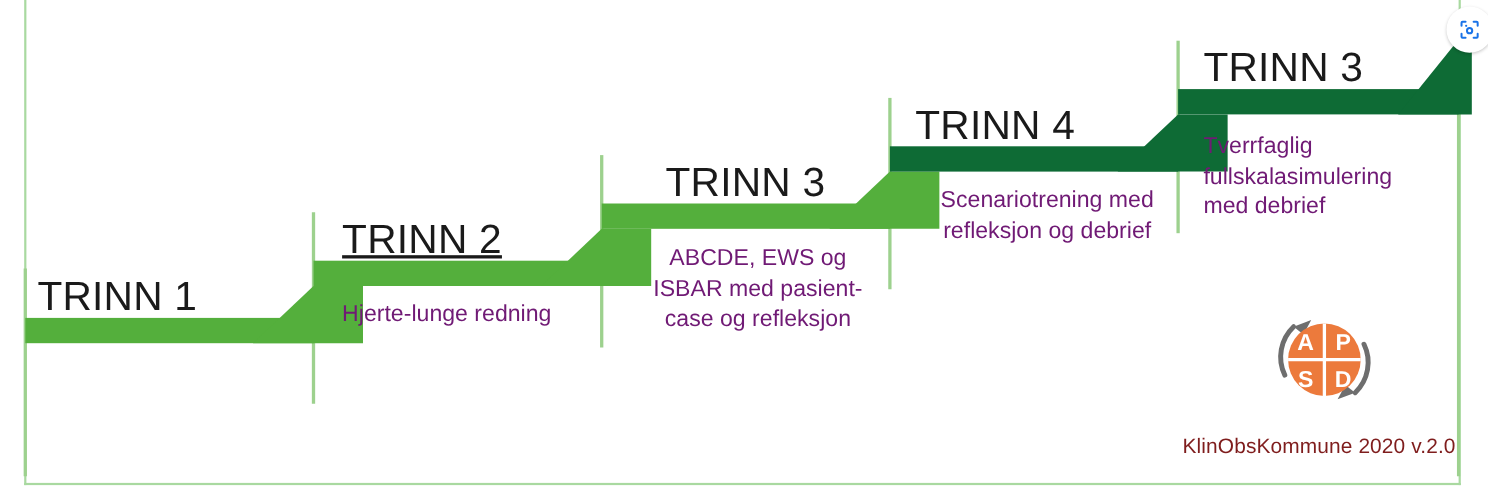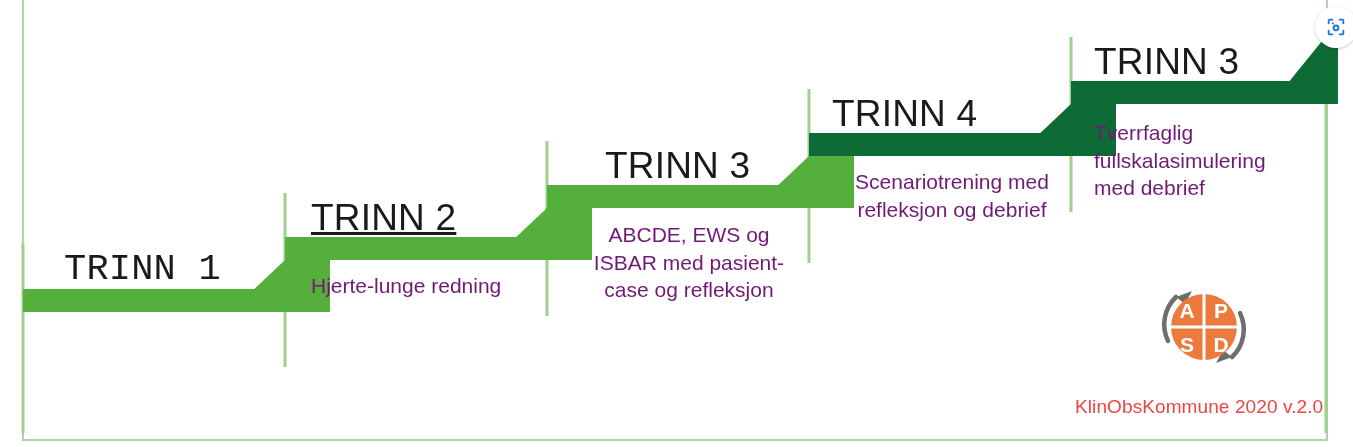--- a/index.html
+++ b/index.html
@@ -72,21 +72,21 @@
     height: 104px;
   }
 
   
   #footer-caption {
     position: absolute;
     left: 1075px;
     top: 396px;
     font-family: "Liberation Sans", sans-serif;
     font-size: 19px;
-    color: #ef4444;
+    color: #7f1d1d;
     white-space: nowrap;
     letter-spacing: 0.1px;
   }
 
   
   #lens-button {
     position: absolute;
     left: 1315px;
     top: 6px;
     width: 42px;
@@ -134,21 +134,21 @@
 
     <rect x="809" y="133" width="262" height="23" fill="#0E6B35"></rect>
 
     <polygon points="1016,156 1071,104 1116,104 1116,156" fill="#0E6B35"></polygon>
 
     <rect x="1071" y="81" width="255" height="23" fill="#0E6B35"></rect>
 
     <polygon points="1271,104 1326,36 1338,36 1338,104" fill="#0E6B35"></polygon>
   </svg>
 
-  <div class="step-title" style="left:64px; top:251px;font-family:Liberation Mono, monospace;">TRINN 1</div>
+  <div class="step-title" style="left:34px; top:251px;">TRINN 1</div>
 
   <div class="step-title" style="left:311px; top:199px;text-decoration:underline;">TRINN 2</div>
   <div class="step-desc" style="left:311px; top:272px; width:235px;">Hjerte-lunge redning</div>
 
   <div class="step-title" style="left:569px; top:147px;margin-left:36px;">TRINN 3</div>
   <div class="step-desc" style="left:569px; top:221px; width:240px;text-align:center;">ABCDE, EWS og
 ISBAR med pasient-
 case og refleksjon</div>
 
   <div class="step-title" style="left:832px; top:95px;">TRINN 4</div>

